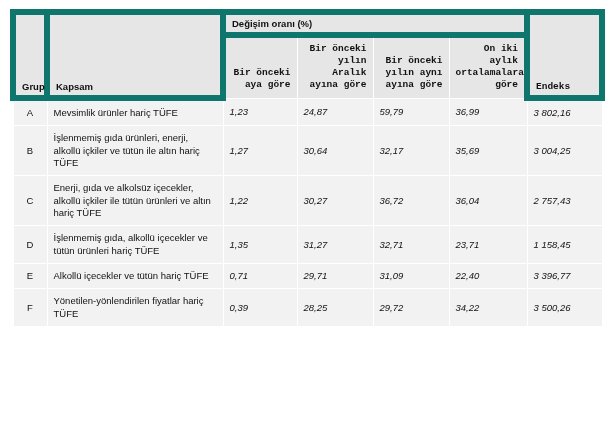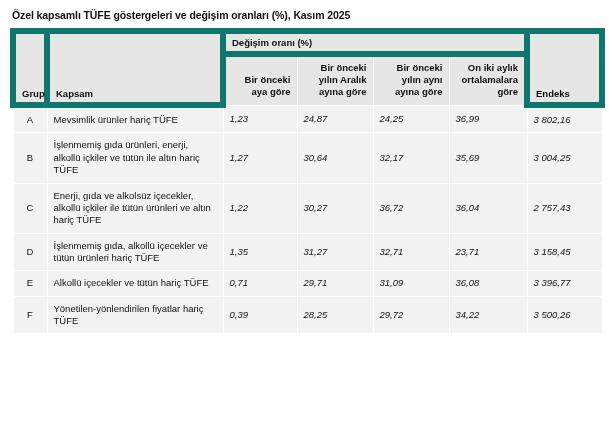--- a/index.html
+++ b/index.html
@@ -52,21 +52,21 @@
     background: #e6e6e6;
     padding: 5px 6px 7px 6px;
     font-size: 9.5px;
     font-weight: bold;
     color: #111111;
     vertical-align: bottom;
     border: 1px solid #ffffff;
     line-height: 1.25;
   }
   th.left-al { text-align: left; }
-  th.right-al { text-align: right; }
+  th.right-al { text-align: right; font-family: Liberation Mono, monospace; }
   
   tbody td {
     background: #f2f2f2;
     padding: 6px 6px;
     line-height: 1.3;
     color: #111111;
     border: 1px solid #ffffff;
   }
   td.grp {
     text-align: center;
@@ -85,21 +85,20 @@
   col.c-n2 { width: 76px; }
   col.c-n3 { width: 76px; }
   col.c-n4 { width: 78px; }
   col.c-idx { width: 75px; }
 </style>
 </head>
 <body>
 
 <div class="page">
 
-  <div class="doc-title">Özel kapsamlı TÜFE göstergeleri ve değişim oranları (%), Kasım 2025</div>
 
   <table class="cpi">
     <colgroup>
       <col class="c-grp">
       <col class="c-scope">
       <col class="c-n1">
       <col class="c-n2">
       <col class="c-n3">
       <col class="c-n4">
       <col class="c-idx">
@@ -117,21 +116,21 @@
         <th class="right-al">Bir önceki yılın aynı ayına göre</th>
         <th class="right-al">On iki aylık ortalamalara göre</th>
       </tr>
     </thead>
     <tbody>
       <tr>
         <td class="grp">A</td>
         <td class="scope">Mevsimlik ürünler hariç TÜFE</td>
         <td class="num">1,23</td>
         <td class="num">24,87</td>
-        <td class="num">24,25</td>
+        <td class="num">59,79</td>
         <td class="num">36,99</td>
         <td class="num">3 802,16</td>
       </tr>
       <tr>
         <td class="grp">B</td>
         <td class="scope">İşlenmemiş gıda ürünleri, enerji, alkollü içkiler ve tütün ile altın hariç TÜFE</td>
         <td class="num">1,27</td>
         <td class="num">30,64</td>
         <td class="num">32,17</td>
         <td class="num">35,69</td>
@@ -146,29 +145,29 @@
         <td class="num">36,04</td>
         <td class="num">2 757,43</td>
       </tr>
       <tr>
         <td class="grp">D</td>
         <td class="scope">İşlenmemiş gıda, alkollü içecekler ve tütün ürünleri hariç TÜFE</td>
         <td class="num">1,35</td>
         <td class="num">31,27</td>
         <td class="num">32,71</td>
         <td class="num">23,71</td>
-        <td class="num">3 158,45</td>
+        <td class="num">1 158,45</td>
       </tr>
       <tr>
         <td class="grp">E</td>
         <td class="scope">Alkollü içecekler ve tütün hariç TÜFE</td>
         <td class="num">0,71</td>
         <td class="num">29,71</td>
         <td class="num">31,09</td>
-        <td class="num">36,08</td>
+        <td class="num">22,40</td>
         <td class="num">3 396,77</td>
       </tr>
       <tr>
         <td class="grp">F</td>
         <td class="scope">Yönetilen-yönlendirilen fiyatlar hariç TÜFE</td>
         <td class="num">0,39</td>
         <td class="num">28,25</td>
         <td class="num">29,72</td>
         <td class="num">34,22</td>
         <td class="num">3 500,26</td>

